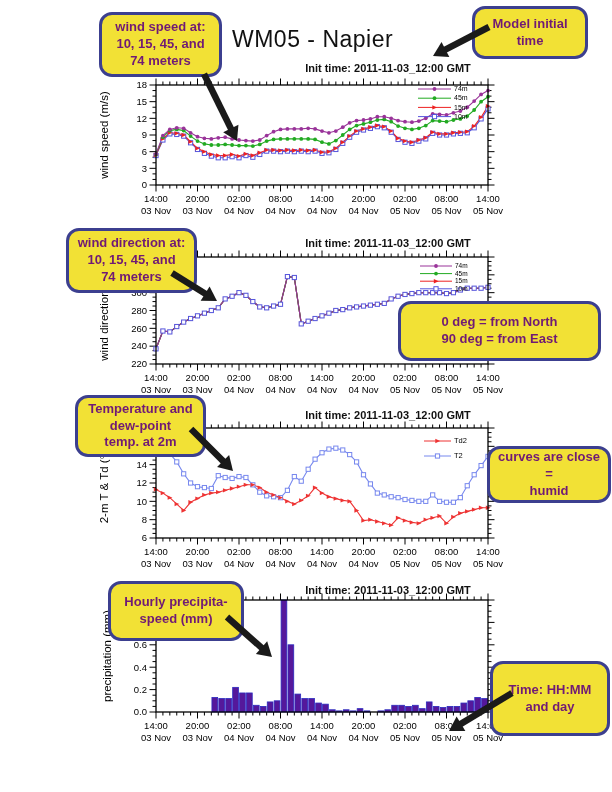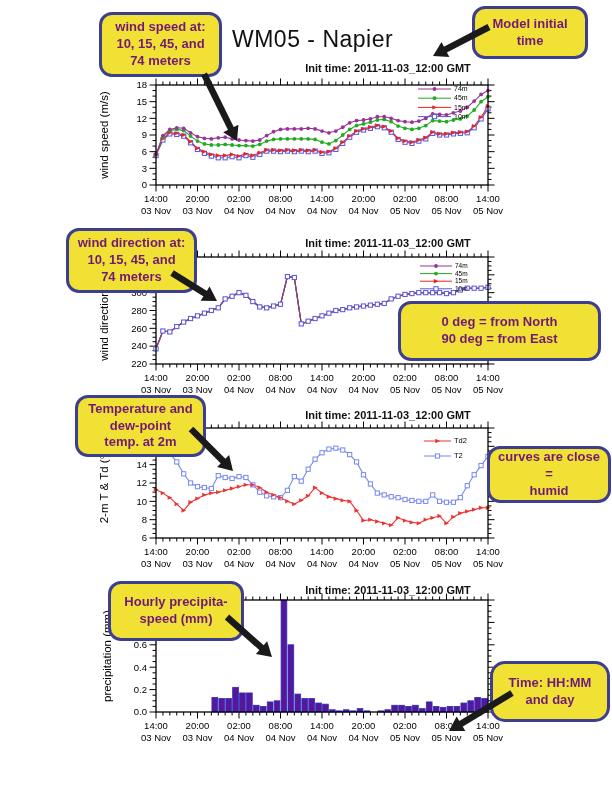--- a/index.html
+++ b/index.html
@@ -1300,21 +1300,21 @@
 74 meters</div>
   <div class="callout" style="left:398px; top:301px; width:203px; height:60px;">0 deg = from North
 90 deg = from East</div>
   <div class="callout" style="left:75px;  top:395px; width:131px; height:62px;">Temperature and
 dew-point
 temp. at 2m</div>
   <div class="callout" style="left:487px; top:446px; width:124px; height:57px;">curves are close =
 humid</div>
   <div class="callout" style="left:108px; top:581px; width:136px; height:60px;">Hourly precipita-
 speed (mm)</div>
-  <div class="callout" style="left:490px; top:661px; width:120px; height:61px;border-radius:15px;">Time: HH:MM
+  <div class="callout" style="left:490px; top:661px; width:120px; height:75px;">Time: HH:MM
 and day</div>
 
   <svg id="arrows-svg" class="layer" width="612" height="792" viewBox="0 0 612 792">
       <line x1="204" y1="74" x2="233.02335159705856" y2="132.92619869705828" stroke="#1a1a1a" stroke-width="6.5"></line>
       <polygon points="237,141 223.1888456982017,132.19647702042425 238.43935927042492,124.68503003709043" fill="#1a1a1a"></polygon>
       <line x1="489" y1="27" x2="440.9919496834956" y2="51.86131177104693" stroke="#1a1a1a" stroke-width="6.5"></line>
       <polygon points="433,56 441.5231606247597,42.014088053882716 449.3406828350044,57.109993011596615" fill="#1a1a1a"></polygon>
       <line x1="172" y1="273" x2="209.35849056603774" y2="296.24528301886795" stroke="#1a1a1a" stroke-width="6.5"></line>
       <polygon points="217,301 200.62264150943398,300.8207547169811 209.60377358490567,286.38679245283015" fill="#1a1a1a"></polygon>
       <line x1="191" y1="429" x2="226.63603896932108" y2="464.6360389693211" stroke="#1a1a1a" stroke-width="6.5"></line>

